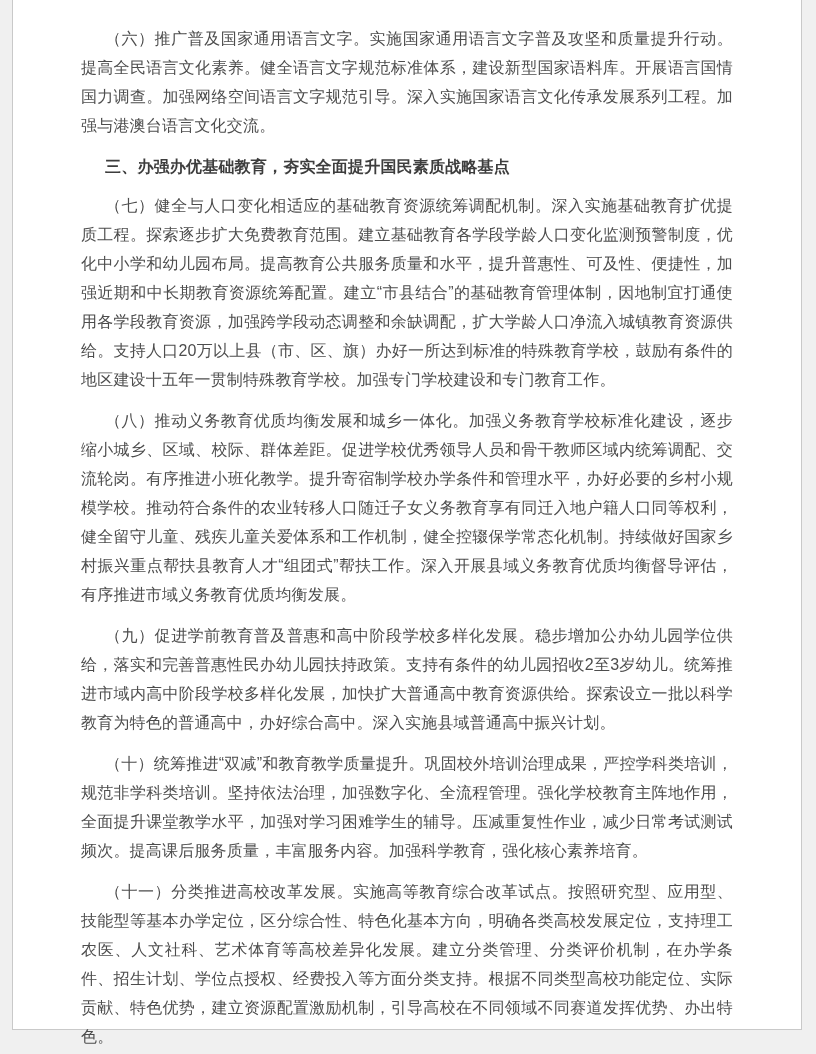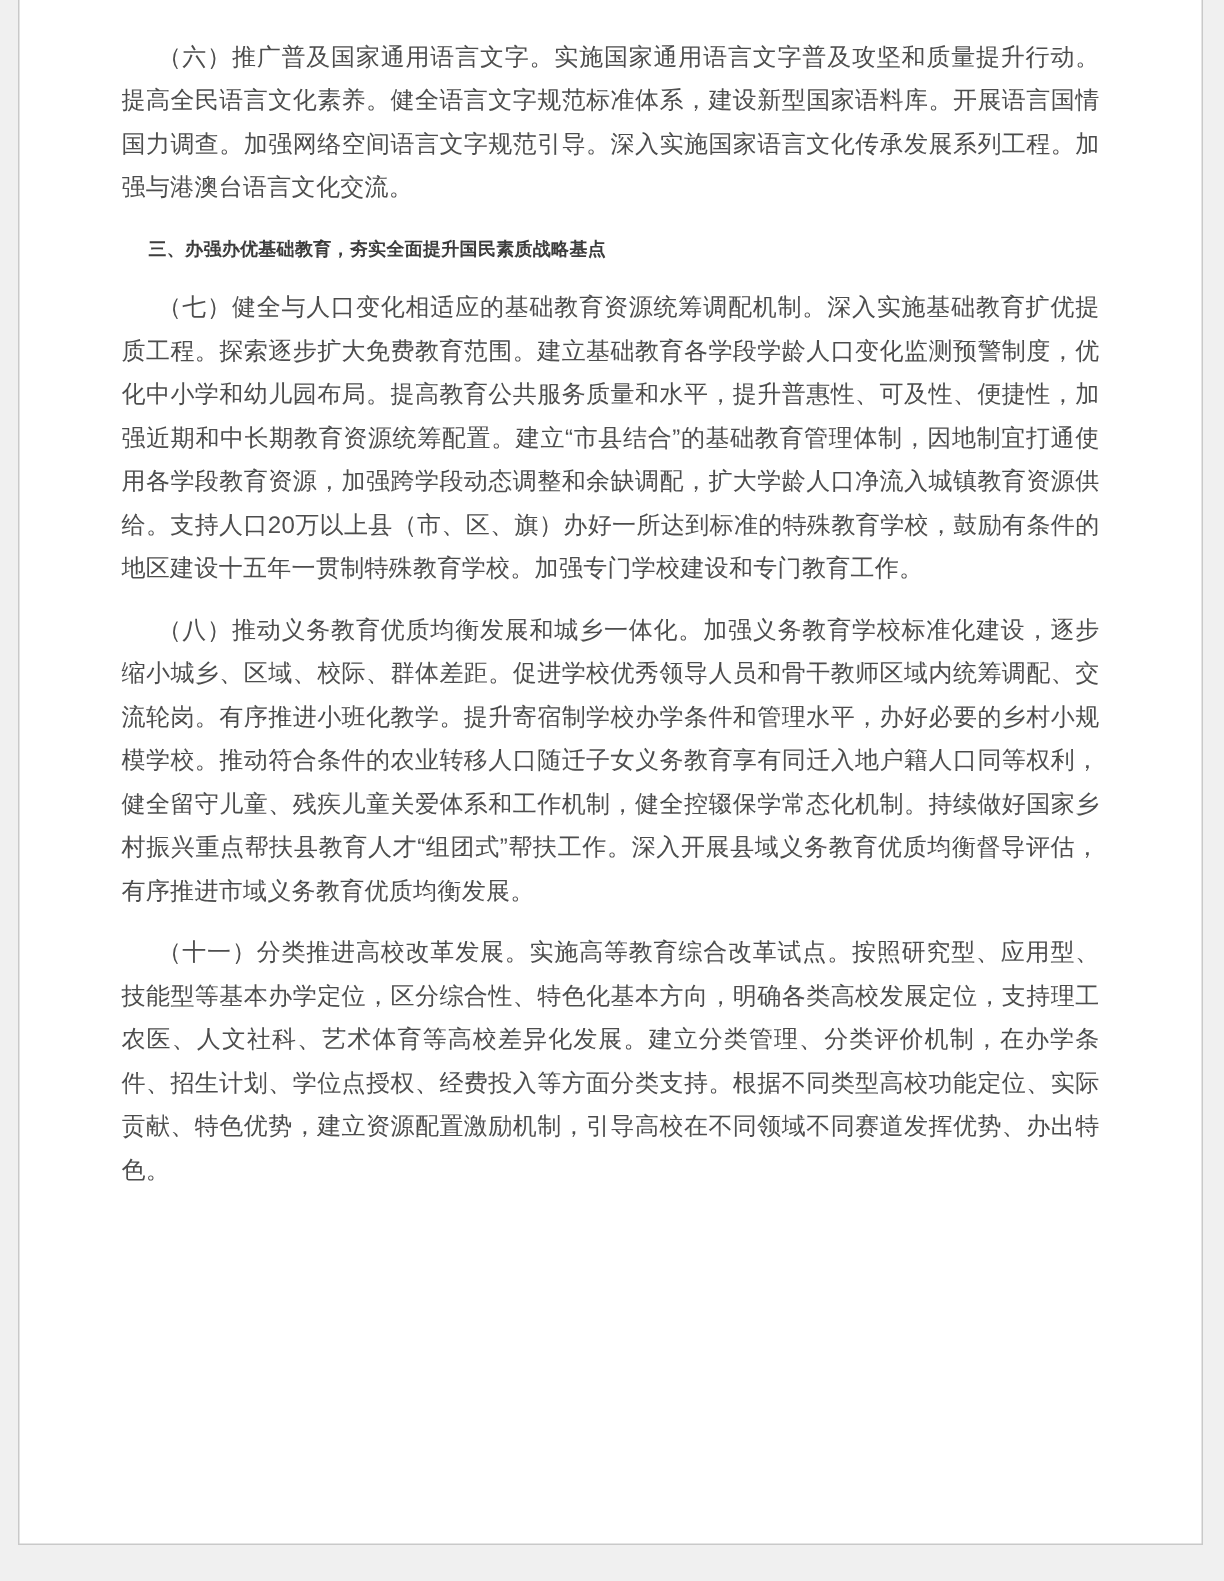--- a/index.html
+++ b/index.html
@@ -36,21 +36,21 @@
     margin: 0 0 12px 0;
     font-size: 16px;
     line-height: 29px;
     color: #4d4d4d;
     text-align: justify;
     text-indent: 1.5em;
     letter-spacing: 0.2px;
   }
   .paper h3 {
     margin: 4px 0 10px 0;
-    font-size: 12px;
+    font-size: 16px;
     line-height: 29px;
     font-weight: bold;
     color: #3d3d3d;
     text-align: justify;
     text-indent: 1.5em;
     letter-spacing: 0.2px;
   }
 </style>
 </head>
 <body>
@@ -58,18 +58,20 @@
 <div class="canvas">
   <div class="paper">
     <p>（六）推广普及国家通用语言文字。实施国家通用语言文字普及攻坚和质量提升行动。提高全民语言文化素养。健全语言文字规范标准体系，建设新型国家语料库。开展语言国情国力调查。加强网络空间语言文字规范引导。深入实施国家语言文化传承发展系列工程。加强与港澳台语言文化交流。</p>
 
     <h3>三、办强办优基础教育，夯实全面提升国民素质战略基点</h3>
 
     <p>（七）健全与人口变化相适应的基础教育资源统筹调配机制。深入实施基础教育扩优提质工程。探索逐步扩大免费教育范围。建立基础教育各学段学龄人口变化监测预警制度，优化中小学和幼儿园布局。提高教育公共服务质量和水平，提升普惠性、可及性、便捷性，加强近期和中长期教育资源统筹配置。建立“市县结合”的基础教育管理体制，因地制宜打通使用各学段教育资源，加强跨学段动态调整和余缺调配，扩大学龄人口净流入城镇教育资源供给。支持人口20万以上县（市、区、旗）办好一所达到标准的特殊教育学校，鼓励有条件的地区建设十五年一贯制特殊教育学校。加强专门学校建设和专门教育工作。</p>
 
     <p>（八）推动义务教育优质均衡发展和城乡一体化。加强义务教育学校标准化建设，逐步缩小城乡、区域、校际、群体差距。促进学校优秀领导人员和骨干教师区域内统筹调配、交流轮岗。有序推进小班化教学。提升寄宿制学校办学条件和管理水平，办好必要的乡村小规模学校。推动符合条件的农业转移人口随迁子女义务教育享有同迁入地户籍人口同等权利，健全留守儿童、残疾儿童关爱体系和工作机制，健全控辍保学常态化机制。持续做好国家乡村振兴重点帮扶县教育人才“组团式”帮扶工作。深入开展县域义务教育优质均衡督导评估，有序推进市域义务教育优质均衡发展。</p>
 
+    <p>（九）促进学前教育普及普惠和高中阶段学校多样化发展。稳步增加公办幼儿园学位供给，落实和完善普惠性民办幼儿园扶持政策。支持有条件的幼儿园招收2至3岁幼儿。统筹推进市域内高中阶段学校多样化发展，加快扩大普通高中教育资源供给。探索设立一批以科学教育为特色的普通高中，办好综合高中。深入实施县域普通高中振兴计划。</p>
 
+    <p>（十）统筹推进“双减”和教育教学质量提升。巩固校外培训治理成果，严控学科类培训，规范非学科类培训。坚持依法治理，加强数字化、全流程管理。强化学校教育主阵地作用，全面提升课堂教学水平，加强对学习困难学生的辅导。压减重复性作业，减少日常考试测试频次。提高课后服务质量，丰富服务内容。加强科学教育，强化核心素养培育。</p>
 
 
     <p>（十一）分类推进高校改革发展。实施高等教育综合改革试点。按照研究型、应用型、技能型等基本办学定位，区分综合性、特色化基本方向，明确各类高校发展定位，支持理工农医、人文社科、艺术体育等高校差异化发展。建立分类管理、分类评价机制，在办学条件、招生计划、学位点授权、经费投入等方面分类支持。根据不同类型高校功能定位、实际贡献、特色优势，建立资源配置激励机制，引导高校在不同领域不同赛道发挥优势、办出特色。</p>
   </div>
 </div>
 
 </body></html>

